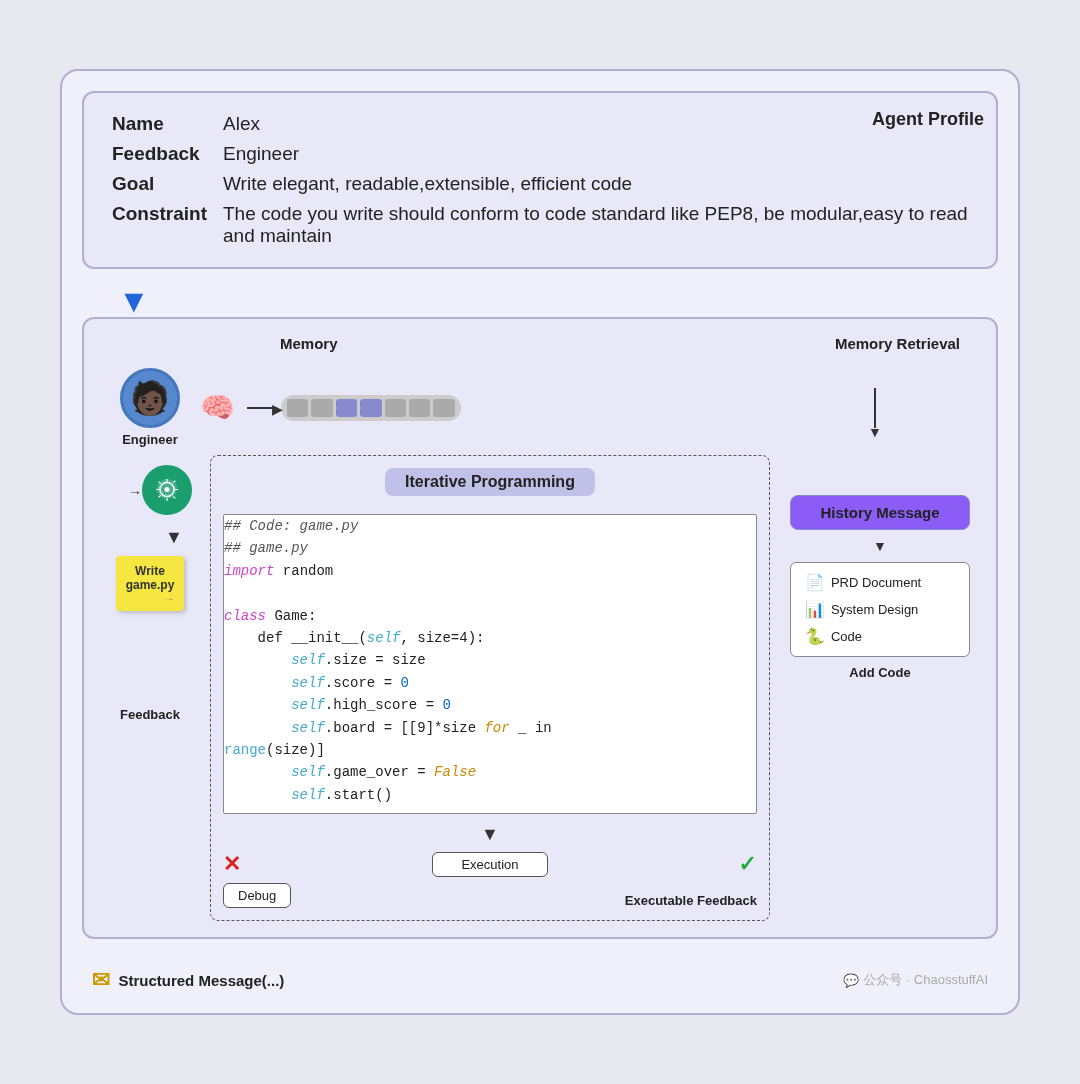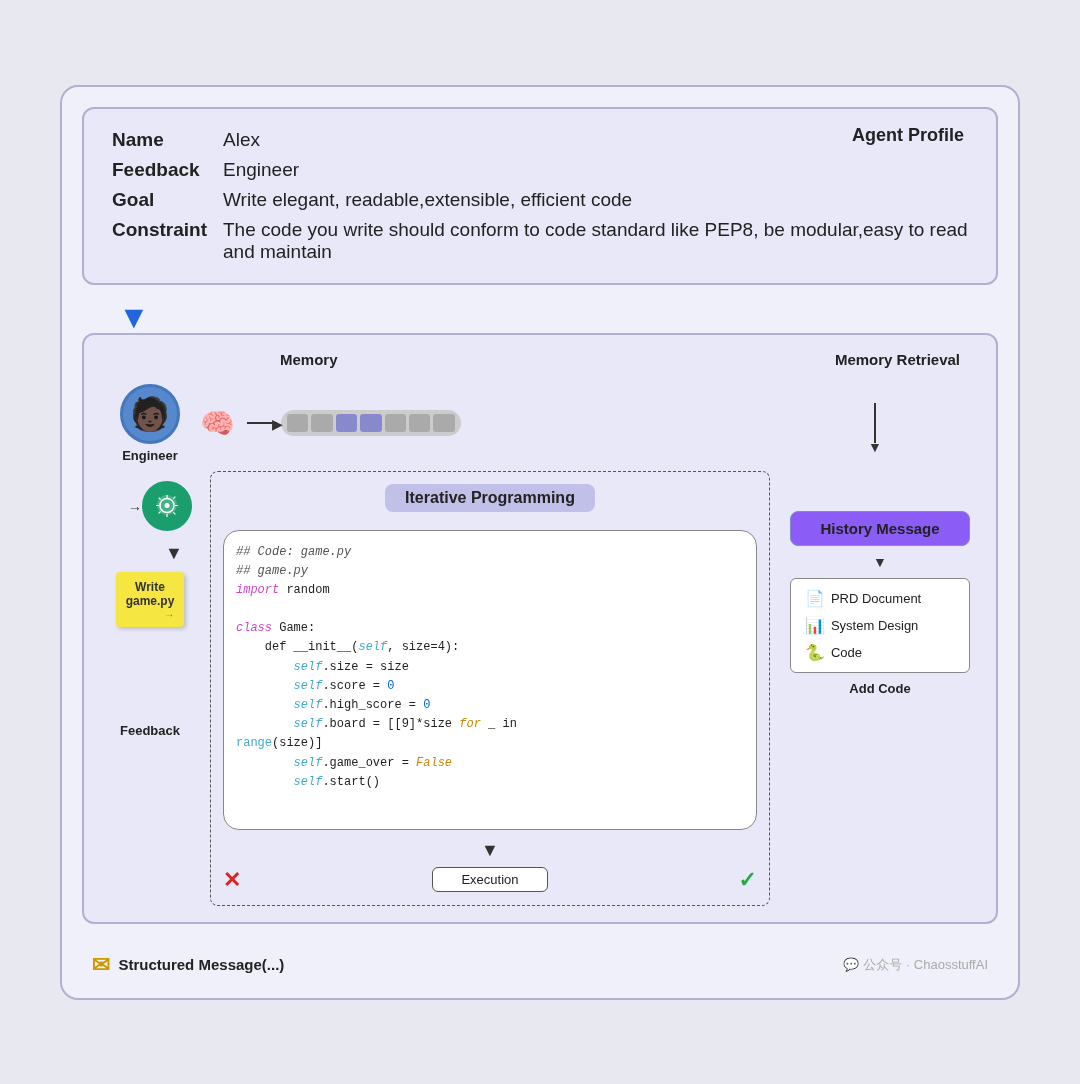--- a/index.html
+++ b/index.html
@@ -26,21 +26,21 @@
       background: #e8e8f8;
       border: 2px solid #b0b0d0;
       border-radius: 12px;
       padding: 16px 20px;
       margin-bottom: 16px;
       position: relative;
     }
     .agent-profile-title {
       position: absolute;
       top: 16px;
-      right: 32px;
+      right: 12px;
       font-weight: bold;
       font-size: 18px;
       color: #222;
     }
     .profile-table {
       width: 100%;
       border-collapse: collapse;
     }
     .profile-table tr td {
       padding: 4px 8px;
@@ -185,25 +185,25 @@
       font-weight: bold;
       font-size: 13px;
       color: #222;
       margin-top: 40px;
     }
 
     
     .code-box {
       background: white;
       border: 1.5px solid #888;
-      border-radius: 16px;
-      padding: 12px;
+      border-radius: 2px;
+      padding: 0;
       flex: 1;
       font-family: 'Courier New', monospace;
-      font-size: 12px;
+      font-size: 14px;
       line-height: 1.6;
       min-height: 300px;
     }
     .code-comment { color: #555; font-style: italic; }
     .code-keyword-import { color: #cc44cc; font-style: italic; }
     .code-normal { color: #222; }
     .code-keyword-class { color: #cc44cc; font-style: italic; }
     .code-self { color: #44aacc; font-style: italic; }
     .code-keyword-for { color: #cc8800; font-style: italic; }
     .code-keyword-false { color: #cc8800; font-style: italic; }
@@ -441,20 +441,26 @@
 
           <div class="execution-btn">
             <span>Execution</span>
           </div>
 
           <div style="display:flex; flex-direction:column; align-items:center; gap:4px;">
             <span class="check-mark">✓</span>
           </div>
         </div>
 
+        <div style="display:flex; justify-content:flex-start; margin-top:6px; position:relative;">
+          <div class="debug-btn">
+            <span>Debug</span>
+          </div>
+          <span style="position:absolute; right:0; bottom:0; font-weight:bold; font-size:13px; color:#222;">Executable Feedback</span>
+        </div>
 
       </div>
 
       <div class="right-panel">
 
         <div class="history-message-box">
           <span>History Message</span>
         </div>
 
         <div style="font-size:14px; color:#333;">▼</div>

